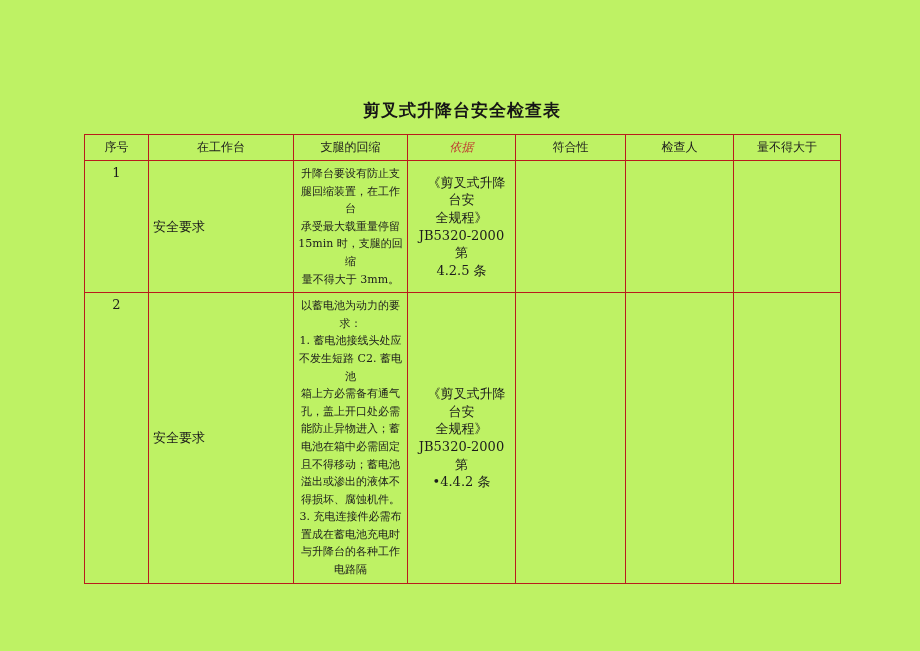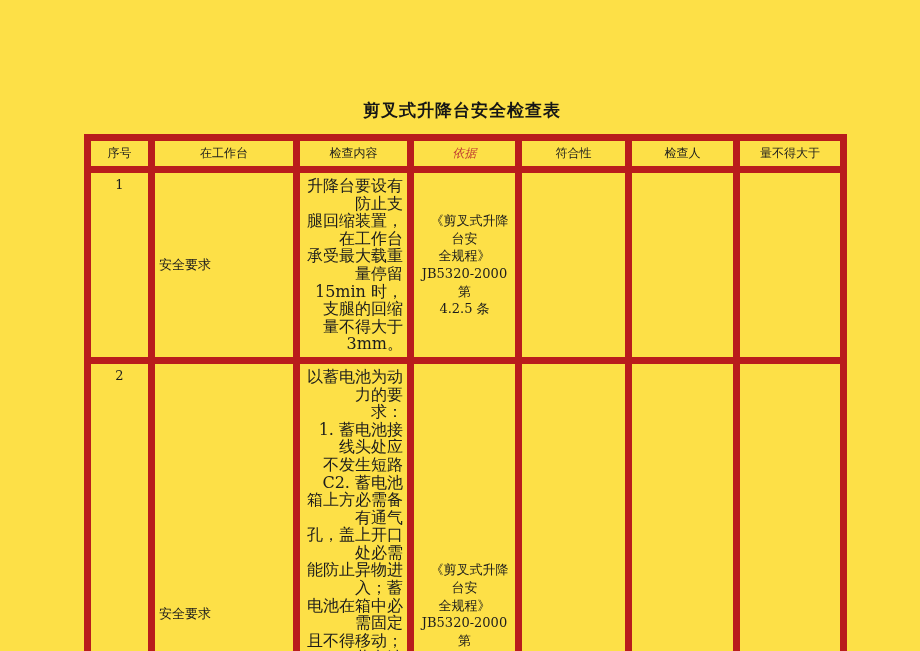--- a/index.html
+++ b/index.html
@@ -7,42 +7,42 @@
     margin: 0; padding: 0;
     width: 920px; height: 651px;
     background: #ffffff;
     font-family: "DejaVu Serif", "Liberation Serif", serif;
     color: #1c1c1c;
     overflow: hidden;
   }
   .page {
     position: relative;
     width: 920px; height: 651px;
-    background: #fde047;
+    background: #bef264;
   }
   .doc-title {
     position: absolute;
     left: 84px; top: 99px;
     width: 756px;
     margin: 0;
     text-align: center;
     font-size: 17px;
     font-weight: bold;
     letter-spacing: 1px;
     color: #161616;
   }
   table.checklist {
     position: absolute;
     left: 84px; top: 134px;
     width: 756px;
     border-collapse: collapse;
     table-layout: fixed;
   }
   .checklist th, .checklist td {
-    border: 7px solid #b91c1c;
+    border: 1px solid #b91c1c;
     padding: 4px;
     overflow: hidden;
   }
   .checklist thead tr { height: 19px; }
   .checklist tr.row-1 { height: 100px; }
   .checklist tr.row-2 { height: 286px; }
   .checklist th {
     font-size: 12px;
     font-weight: normal;
     text-align: center;
@@ -58,22 +58,22 @@
   }
   .cell-item {
     vertical-align: middle;
     text-align: left;
     font-size: 13px;
     padding-left: 2px;
     margin-left: 30px;
   }
   .cell-content {
     vertical-align: top;
-    text-align: right;
-    font-size: 16px;
+    text-align: center;
+    font-size: 11px;
     line-height: 17.6px;
     white-space: pre-line;
     padding: 2px 2px 0 2px;
   }
   .cell-basis {
     vertical-align: middle;
     text-align: center;
     font-size: 13px;
     line-height: 17.6px;
     white-space: pre-line;
@@ -96,21 +96,21 @@
       <col style="width:114px">
       <col style="width:108px">
       <col style="width:110px">
       <col style="width:108px">
       <col style="width:107px">
     </colgroup>
     <thead>
       <tr>
         <th>序号</th>
         <th>在工作台</th>
-        <th>检查内容</th>
+        <th>支腿的回缩</th>
         <th class="basis-header">依据</th>
         <th>符合性</th>
         <th>检查人</th>
         <th>量不得大于</th>
       </tr>
     </thead>
     <tbody>
       <tr class="row-1">
         <td class="cell-no">1</td>
         <td class="cell-item">安全要求</td>

